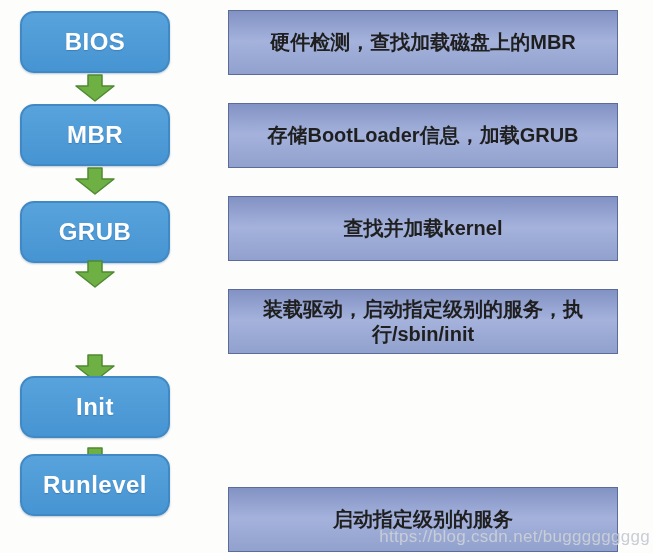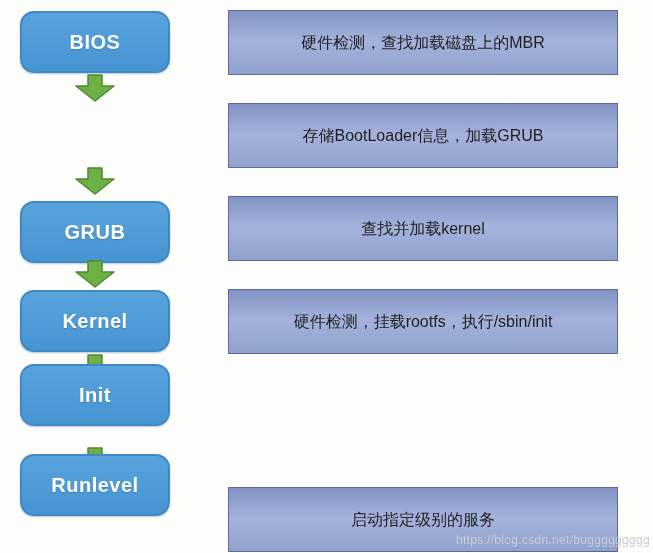--- a/index.html
+++ b/index.html
@@ -38,62 +38,62 @@
     border: 2px solid var(--step-box-border);
     border-radius: 14px;
     background: linear-gradient(180deg, var(--step-box-fill-top) 0%, var(--step-box-fill-bottom) 100%);
     display: flex;
     align-items: center;
     justify-content: center;
     box-shadow: 0 1px 2px rgba(60,100,140,0.35);
   }
   .step-box span {
     color: var(--step-text);
-    font-size: 20px;
+    font-size: 24px;
     font-weight: 700;
     letter-spacing: 0.5px;
     text-shadow: 0 1px 1px rgba(40,90,140,0.4);
   }
   .desc-box {
     position: absolute;
     left: 228px;
     width: 390px;
     height: 65px;
     box-sizing: border-box;
     border: 1px solid var(--desc-box-border);
     background: linear-gradient(180deg, var(--desc-box-fill-top) 0%, var(--desc-box-fill-mid) 48%, var(--desc-box-fill-bottom) 100%);
     display: flex;
     align-items: center;
     justify-content: center;
     padding: 0 12px;
   }
   .desc-box span {
     color: var(--desc-text);
-    font-size: 16px;
-    font-weight: 400;
+    font-size: 20px;
+    font-weight: 700;
     text-align: center;
     line-height: 1.25;
   }
   .arrow {
     position: absolute;
     left: 75px;
     width: 40px;
     height: 28px;
   }
   .arrow polygon {
     fill: var(--arrow-fill);
     stroke: var(--arrow-border);
     stroke-width: 1.5;
     stroke-linejoin: round;
   }
   .watermark {
     position: absolute;
     right: 3px;
     bottom: 6px;
-    font-size: 12px;
+    font-size: 17px;
     color: var(--watermark-color);
     letter-spacing: 0.3px;
     z-index: 5;
     pointer-events: none;
   }
 </style>
 </head>
 <body>
 
 <div class="canvas">
@@ -101,48 +101,48 @@
   <div class="step-box" style="top:11px">
     <span>BIOS</span>
   </div>
   <div class="desc-box" style="top:10px">
     <span>硬件检测，查找加载磁盘上的MBR</span>
   </div>
   <svg class="arrow" style="top:74px" viewBox="0 0 40 28">
     <polygon points="13,1 27,1 27,12 39,12 20,27 1,12 13,12"></polygon>
   </svg>
 
+  <div class="step-box" style="top:104px">
+    <span>MBR</span>
+  </div>
   <div class="desc-box" style="top:103px">
     <span>存储BootLoader信息，加载GRUB</span>
   </div>
   <svg class="arrow" style="top:167px" viewBox="0 0 40 28">
     <polygon points="13,1 27,1 27,12 39,12 20,27 1,12 13,12"></polygon>
   </svg>
 
   <div class="step-box" style="top:201px">
     <span>GRUB</span>
   </div>
   <div class="desc-box" style="top:196px">
     <span>查找并加载kernel</span>
   </div>
   <svg class="arrow" style="top:260px" viewBox="0 0 40 28">
     <polygon points="13,1 27,1 27,12 39,12 20,27 1,12 13,12"></polygon>
   </svg>
 
-  <div class="step-box" style="top:290px">
-    <span>Kernel</span>
-  </div>
   <div class="desc-box" style="top:289px">
-    <span>硬件检测，挂载rootfs，执行/sbin/init</span>
+    <span>装载驱动，启动指定级别的服务，执行/sbin/init</span>
   </div>
   <svg class="arrow" style="top:354px" viewBox="0 0 40 28">
     <polygon points="13,1 27,1 27,12 39,12 20,27 1,12 13,12"></polygon>
   </svg>
 
-  <div class="step-box" style="top:364px">
+  <div class="step-box" style="top:376px">
     <span>Init</span>
   </div>
   <svg class="arrow" style="top:447px" viewBox="0 0 40 28">
     <polygon points="13,1 27,1 27,12 39,12 20,27 1,12 13,12"></polygon>
   </svg>
 
   <div class="step-box" style="top:454px">
     <span>Runlevel</span>
   </div>
   <div class="desc-box" style="top:487px">

